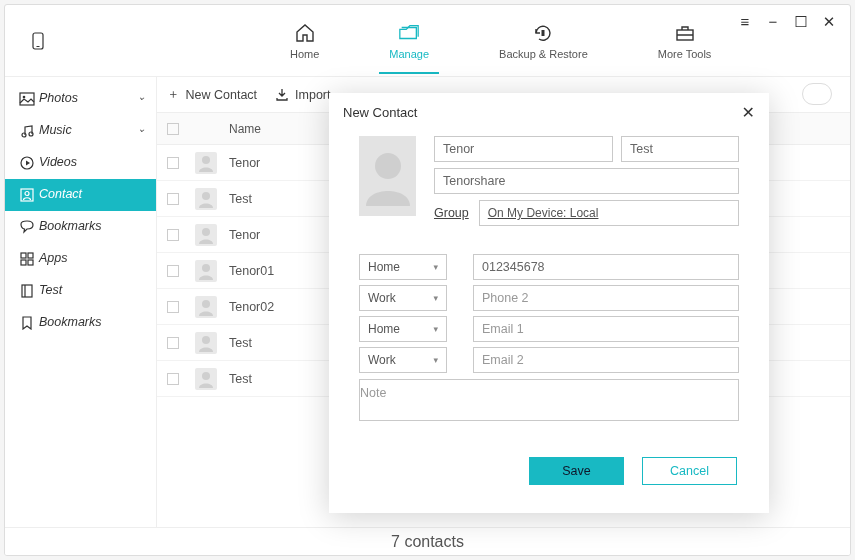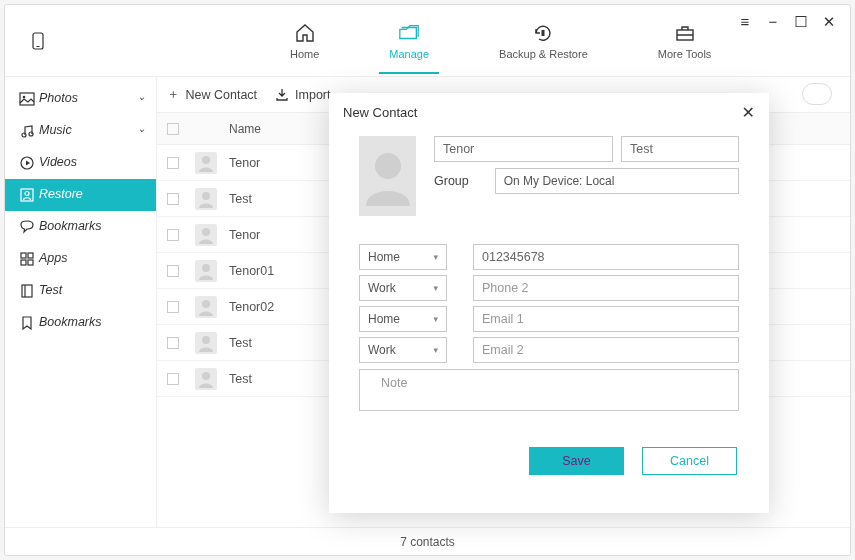--- a/index.html
+++ b/index.html
@@ -34,45 +34,45 @@
 .search-pill { position: absolute; right: 18px; top: 6px; width: 30px; height: 22px; border: 1px solid #ddd; border-radius: 12px; }
 .list-header { display: flex; align-items: center; height: 32px; border-bottom: 1px solid #eee; background: #fafafa; padding-left: 10px; font-size: 12px; color: #555; }
 .hdr-check { width: 28px; }
 .hdr-avatar { width: 30px; }
 .hdr-name { flex: 1; padding-left: 4px; }
 .row { display: flex; align-items: center; height: 36px; border-bottom: 1px solid #f2f2f2; padding-left: 10px; font-size: 12.5px; color: #555; }
 .row .chk { width: 12px; height: 12px; border: 1px solid #ccc; margin-right: 16px; }
 .row .av { width: 22px; height: 22px; background: #e9e9e9; border-radius: 2px; margin-right: 12px; display: flex; align-items: center; justify-content: center; }
 
 
-.footer { position: absolute; bottom: 0; left: 0; right: 0; height: 28px; display: flex; align-items: center; justify-content: center; font-size: 12px; color: #555; border-top: 1px solid #eee; background: #fff; }
+.footer { position: absolute; bottom: 0; left: 0; right: 0; height: 28px; display: flex; align-items: center; justify-content: center; font-size: 16px; color: #555; border-top: 1px solid #eee; background: #fff; }
 
 
 .dialog { position: absolute; top: 88px; left: 324px; width: 440px; height: 420px; background: #fff; box-shadow: 0 4px 30px rgba(0,0,0,.18); z-index: 50; }
 .dialog-header { display: flex; align-items: center; justify-content: space-between; padding: 10px 14px; font-size: 13px; color: #333; }
 .dialog-close { cursor: pointer; font-size: 16px; color: #333; }
 .dialog-body { padding: 0 30px; }
 .top-row { display: flex; gap: 18px; margin-top: 4px; }
 .avatar { width: 80px; height: 80px; background: #e3e3e3; display: flex; align-items: center; justify-content: center; }
 .top-fields { flex: 1; display: flex; flex-direction: column; gap: 6px; }
 .name-row { display: flex; gap: 8px; }
 .txt { border: 1px solid #c9c9c9; height: 26px; padding: 0 8px; font-size: 12.5px; color: #666; background: #fff; outline: none; }
 .txt.fn { flex: 1; }
 .txt.ln { width: 118px; }
 .txt.company { width: 100%; }
-.group-row { display: flex; align-items: center; gap: 26px; font-size: 12.5px; color: #444; }
+.group-row { display: flex; align-items: center; gap: 10px; font-size: 12.5px; color: #444; text-decoration: underline; }
 .group-row .group-select { flex: 1; height: 26px; border: 1px solid #c9c9c9; display: flex; align-items: center; padding: 1px 8px; font-size: 12px; color: #555; }
 .field-grid { margin-top: 28px; display: flex; flex-direction: column; gap: 5px; }
 .fg-row { display: flex; gap: 10px; align-items: center; }
 .fg-row .type-sel { width: 88px; height: 26px; border: 1px solid #c9c9c9; display: flex; align-items: center; justify-content: space-between; padding: 0 8px; font-size: 12px; color: #555; }
 .fg-row .val { flex: 1; margin-left: 16px; }
-.note { width: 100%; height: 42px; border: 1px solid #c9c9c9; padding: 6px 21px; font-size: 12.5px; color: #888; resize: none; outline: none; margin-top: 6px; background:#fff; }
+.note { width: 100%; height: 42px; border: 1px solid #c9c9c9; padding: 6px 0; font-size: 12.5px; color: #888; resize: none; outline: none; margin-top: 6px; background:#fff; }
 .dialog-actions { display: flex; justify-content: flex-end; gap: 18px; margin-top: 32px; padding-right: 2px; }
 .btn { width: 95px; height: 28px; font-size: 12.5px; display: flex; align-items: center; justify-content: center; cursor: pointer; }
-.btn.save { background: #18b9c3; color: #701a75; border: none; }
+.btn.save { background: #18b9c3; color: #0f172a; border: none; }
 .btn.cancel { background: #fff; color: #18b9c3; border: 1px solid #18b9c3; }
 
 input::placeholder, textarea::placeholder { color: #999; }
 svg { display: block; }
 </style>
 </head>
 <body>
 
 <div class="window">
 
@@ -165,21 +165,21 @@
         <span>Videos</span>
       </div>
       <div class="side-item active">
         <span class="side-icon">
             <svg width="14" height="14" viewBox="0 0 14 14">
               <rect x="1" y="1" width="12" height="12" fill="none" stroke="#fff" stroke-width="1.2"></rect>
               <circle cx="7" cy="5.5" r="2" fill="none" stroke="#fff" stroke-width="1.2"></circle>
               <path d="M3.5 12 C3.5 9 10.5 9 10.5 12" fill="none" stroke="#fff" stroke-width="1.2"></path>
             </svg>
           </span>
-        <span>Restore</span>
+        <span>Contact</span>
       </div>
       <div class="side-item">
         <span class="side-icon">
             <svg width="14" height="14" viewBox="0 0 14 14">
               <path d="M1 4 C1 2 3 1 7 1 C11 1 13 2 13 5 C13 8 11 9 7 9 L4 12 L4.5 9 C2 8.5 1 7 1 4 Z" fill="none" stroke="#333" stroke-width="1.2"></path>
             </svg>
           </span>
         <span>Bookmarks</span>
       </div>
       <div class="side-item">
@@ -325,20 +325,21 @@
           <svg width="56" height="60" viewBox="0 0 56 60">
               <circle cx="28" cy="20" r="13" fill="#cfcfcf"></circle>
               <path d="M6 60 C6 40 50 40 50 60 Z" fill="#cfcfcf"></path>
             </svg>
         </div>
         <div class="top-fields">
           <div class="name-row">
             <input class="txt fn" value="Tenor" style="">
             <input class="txt ln" value="Test" style="">
           </div>
+          <input class="txt company" value="Tenorshare" style="">
           <div class="group-row">
             <span>Group</span>
             <div class="group-select">
               <span>On My Device: Local</span>
             </div>
           </div>
         </div>
       </div>
 
       <div class="field-grid" id="field-grid">

